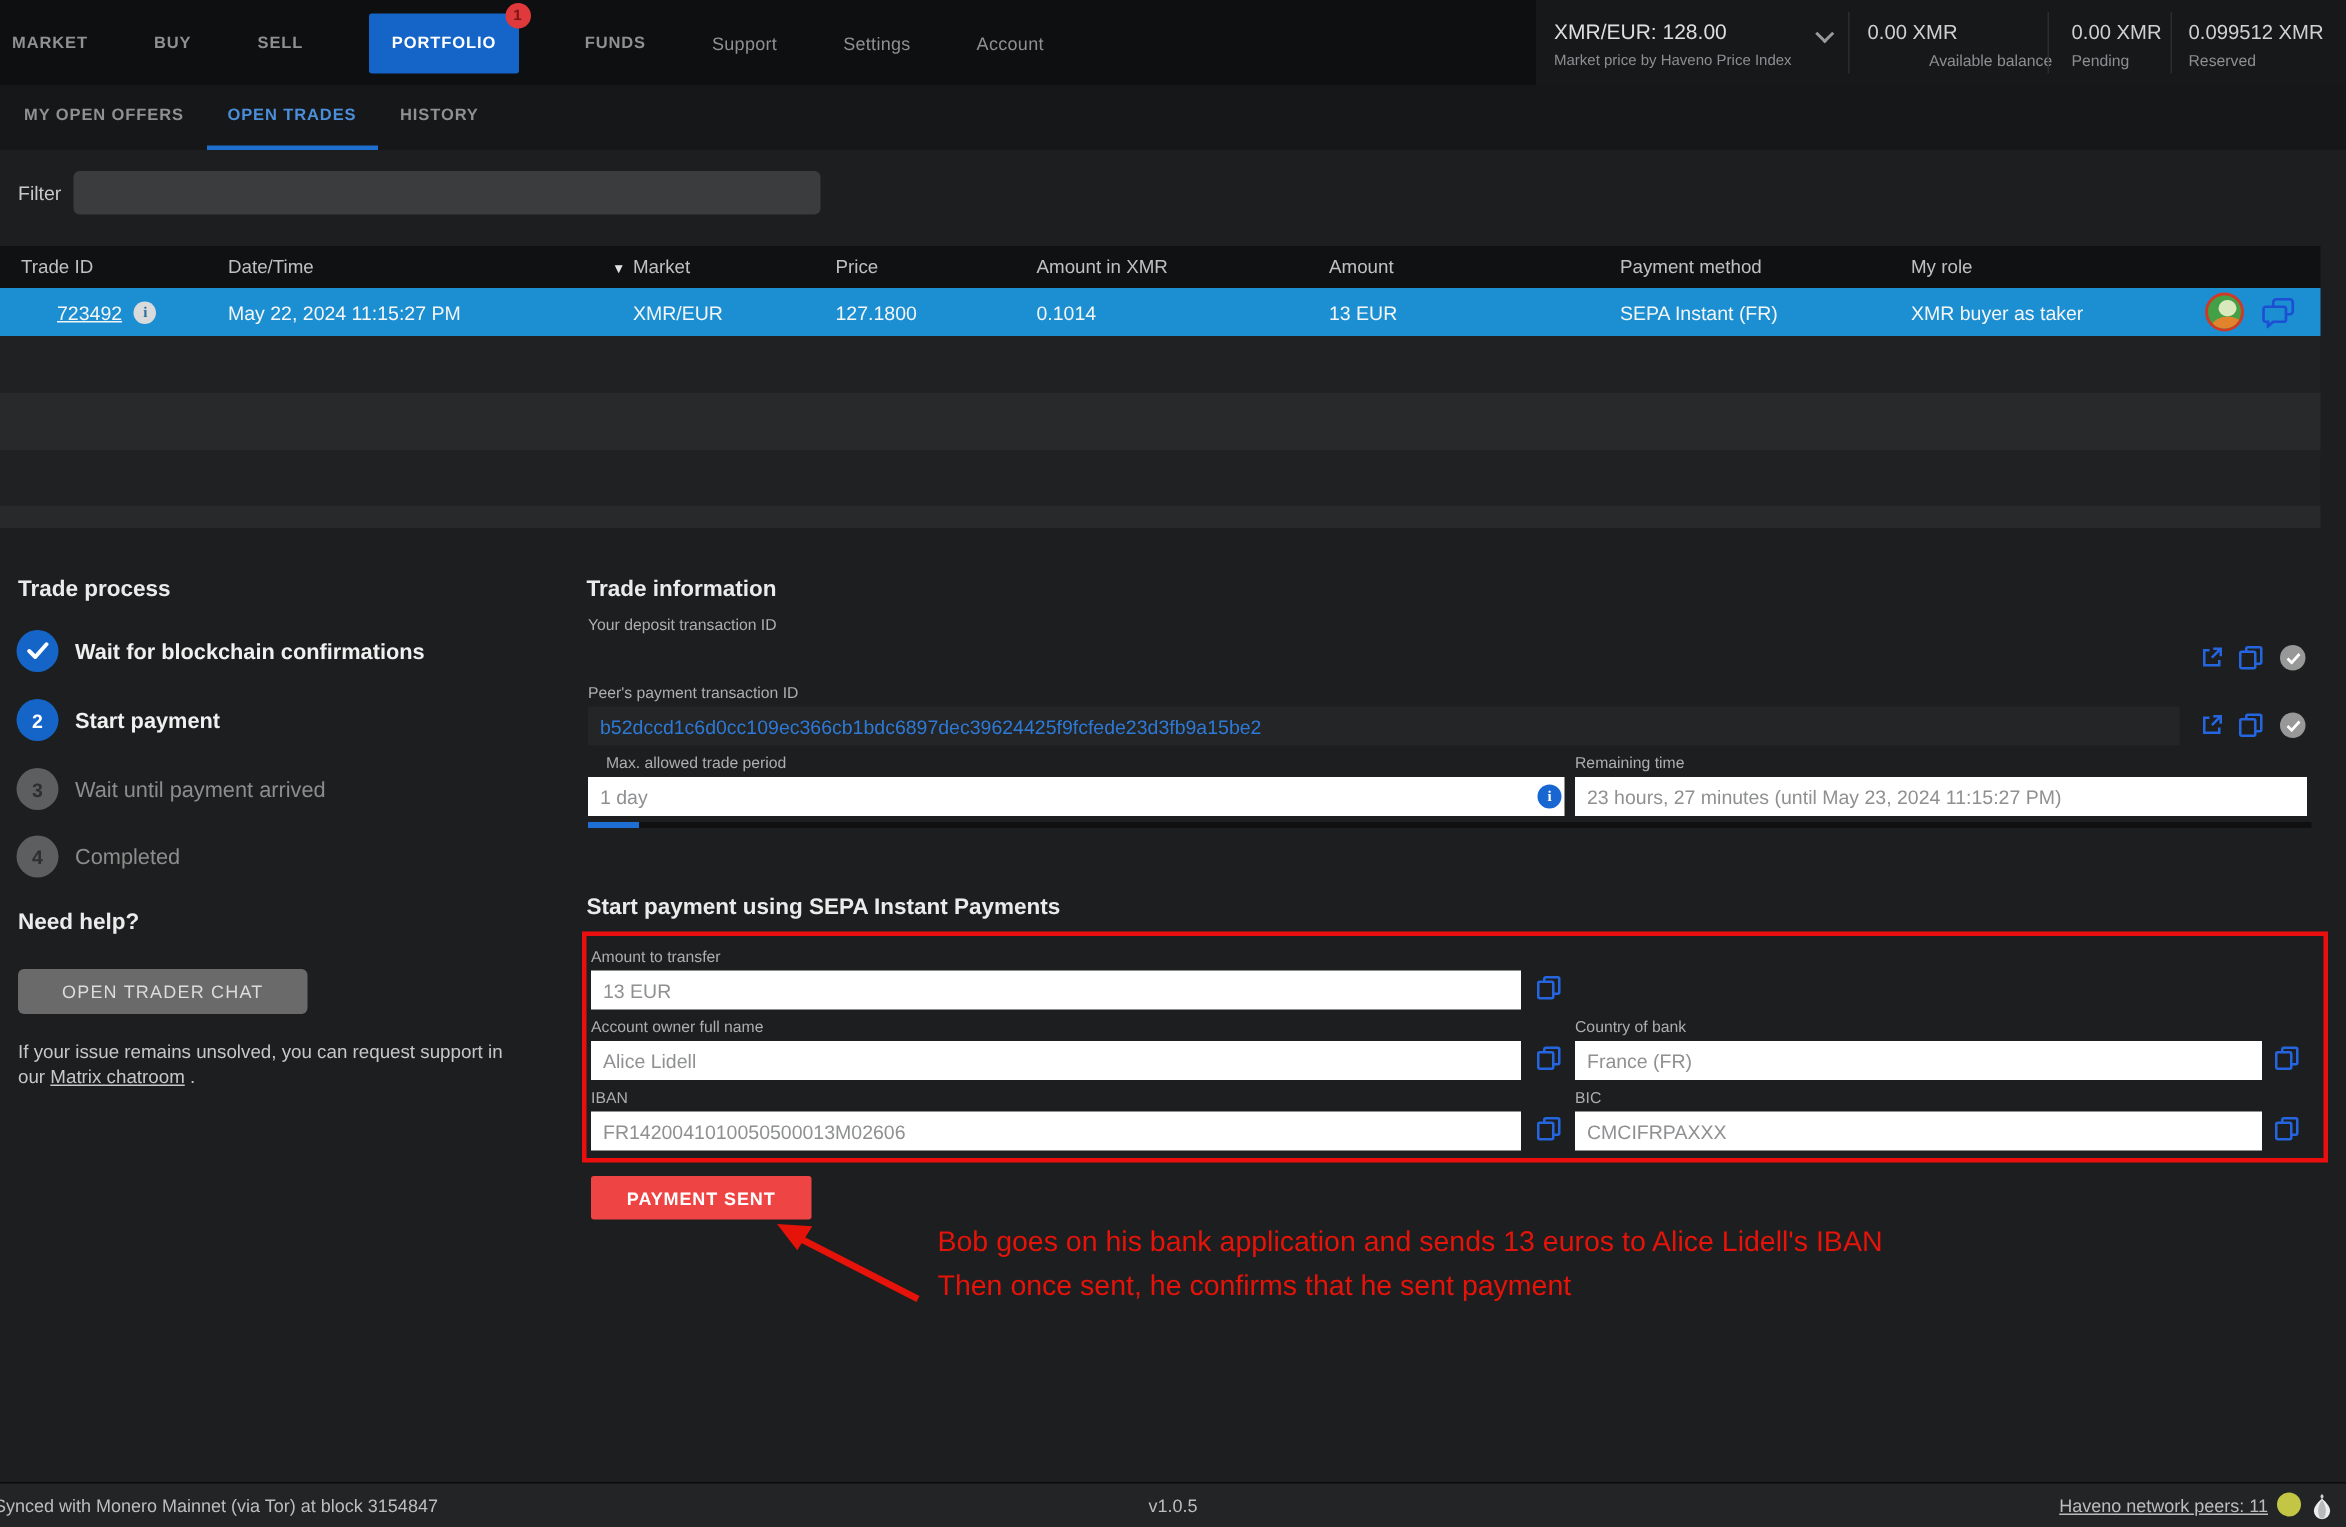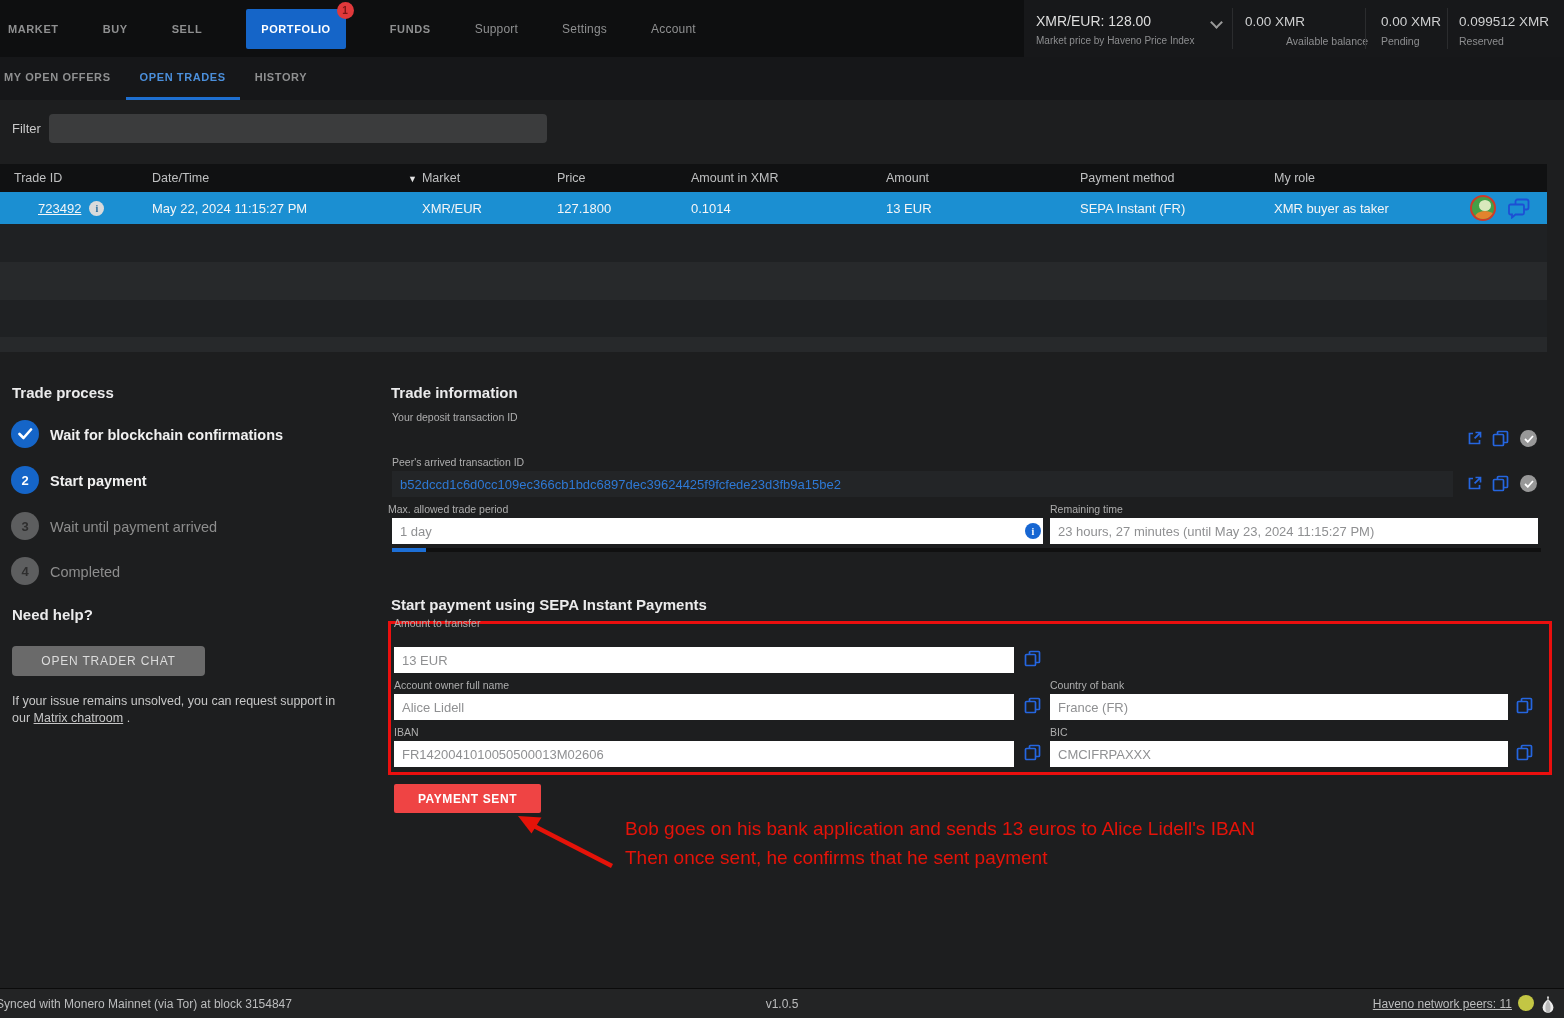--- a/index.html
+++ b/index.html
@@ -21,21 +21,21 @@
   .pair { position:absolute; left:12px; top:13px; font-size:14px; color:#dedede; }
   .chev { position:absolute; left:188px; top:18px; width:9px; height:9px; border-right:2px solid #9a9a9a;
     border-bottom:2px solid #9a9a9a; transform:rotate(45deg); }
   .sub { position:absolute; font-size:10px; color:#8d8e90; }
   .bal-val { position:absolute; font-size:13.5px; color:#cfd0d1; top:14px; }
   .bal-lab { position:absolute; font-size:10.5px; color:#8d8e90; top:35px; }
   .vdiv { position:absolute; top:8px; height:41px; width:1px; background:#2b2c2e; }
 
   
   .subtabs { position:absolute; left:0; top:57px; width:1564px; height:43px; background:#161719;
-    display:flex; align-items:stretch; padding-left:2px; gap:13px; }
+    display:flex; align-items:stretch; padding-left:14px; gap:13px; }
   .subtab { display:flex; align-items:center; font-size:11px; font-weight:bold; letter-spacing:.6px;
     color:#8f9091; cursor:pointer; border-bottom:3px solid transparent; padding:0 2px; }
   .subtab.active { color:#4b8fdb; padding:0 14px; border-bottom:3px solid #1e6fd0; }
 
   
   .filter-label { position:absolute; left:12px; top:121px; font-size:13px; color:#c9c9c9; }
   .filter-input { position:absolute; left:49px; top:114px; width:498px; height:29px; background:#3b3c3d;
     border:none; border-radius:4px; outline:none; color:#e8e8e8; font-size:13px; padding:0 10px; font-family:inherit; }
 
   
@@ -236,56 +236,56 @@
         <rect x="5.5" y="1.5" width="10" height="11" rx="1" fill="none" stroke="#2566e0" stroke-width="1.7"></rect>
         <rect x="1.5" y="4.5" width="10" height="11" rx="1" fill="#1d1e1f" stroke="#2566e0" stroke-width="1.7"></rect>
       </svg>
   </span>
   <span class="ic-check-gray" style="left:1520px;top:430px;">
     <svg width="10" height="8" viewBox="0 0 10 8">
         <polyline points="1,4 3.8,6.8 9,1" fill="none" stroke="#ffffff" stroke-width="1.8"></polyline>
       </svg>
   </span>
 
-  <span class="flabel" style="left:392px;top:456px;">Peer's arrived transaction ID</span>
+  <span class="flabel" style="left:392px;top:456px;">Peer's payment transaction ID</span>
   <div class="field tx" style="left:392px;top:471px;">b52dccd1c6d0cc109ec366cb1bdc6897dec39624425f9fcfede23d3fb9a15be2</div>
   <span class="iconbtn" style="left:1466px;top:475px;">
     <svg width="17" height="17" viewBox="0 0 17 17">
         <path d="M7 3.5 H3.5 V13.5 H13.5 V10" fill="none" stroke="#2566e0" stroke-width="1.7"></path>
         <path d="M9.5 2.5 h5 v5 M14.2 2.8 L8.6 8.4" fill="none" stroke="#2566e0" stroke-width="1.7"></path>
       </svg>
   </span>
   <span class="iconbtn" style="left:1492px;top:475px;">
     <svg width="17" height="17" viewBox="0 0 17 17">
         <rect x="5.5" y="1.5" width="10" height="11" rx="1" fill="none" stroke="#2566e0" stroke-width="1.7"></rect>
         <rect x="1.5" y="4.5" width="10" height="11" rx="1" fill="#1d1e1f" stroke="#2566e0" stroke-width="1.7"></rect>
       </svg>
   </span>
   <span class="ic-check-gray" style="left:1520px;top:475px;">
     <svg width="10" height="8" viewBox="0 0 10 8">
         <polyline points="1,4 3.8,6.8 9,1" fill="none" stroke="#ffffff" stroke-width="1.8"></polyline>
       </svg>
   </span>
 
-  <span class="flabel" style="left:388px;top:503px;">Max. allowed trade period</span>
+  <span class="flabel" style="left:404px;top:503px;">Max. allowed trade period</span>
   <div class="field" style="left:392px;top:518px;width:651px;">1 day</div>
   <span class="ic-info-blue" style="position:absolute;left:1025px;top:523px;"></span>
 
   <span class="flabel" style="left:1050px;top:503px;">Remaining time</span>
   <div class="field" style="left:1050px;top:518px;width:488px;">23 hours, 27 minutes (until May 23, 2024 11:15:27 PM)</div>
 
   <div class="progress">
       <div class="fill"></div>
     </div>
 
   <div class="h1" style="left:391px;top:596px;">Start payment using SEPA Instant Payments</div>
 
   <div class="redbox"></div>
 
-  <span class="flabel" style="left:394px;top:617px;text-align:right;">Amount to transfer</span>
+  <span class="flabel" style="left:394px;top:632px;text-align:right;">Amount to transfer</span>
   <div class="field" style="left:394px;top:647px;width:620px;">13 EUR</div>
   <span class="iconbtn" style="left:1024px;top:650px;">
     <svg width="17" height="17" viewBox="0 0 17 17">
         <rect x="5.5" y="1.5" width="10" height="11" rx="1" fill="none" stroke="#2566e0" stroke-width="1.7"></rect>
         <rect x="1.5" y="4.5" width="10" height="11" rx="1" fill="#1d1e1f" stroke="#2566e0" stroke-width="1.7"></rect>
       </svg>
   </span>
 
   <span class="flabel" style="left:394px;top:679px;">Account owner full name</span>
   <div class="field" style="left:394px;top:694px;width:620px;">Alice Lidell</div>

